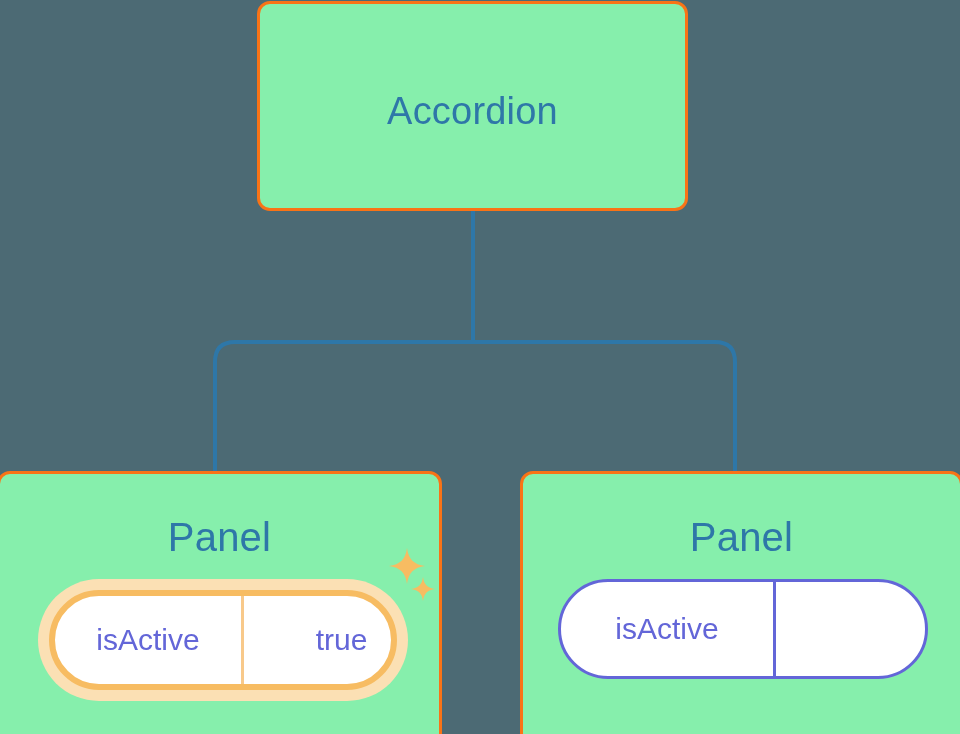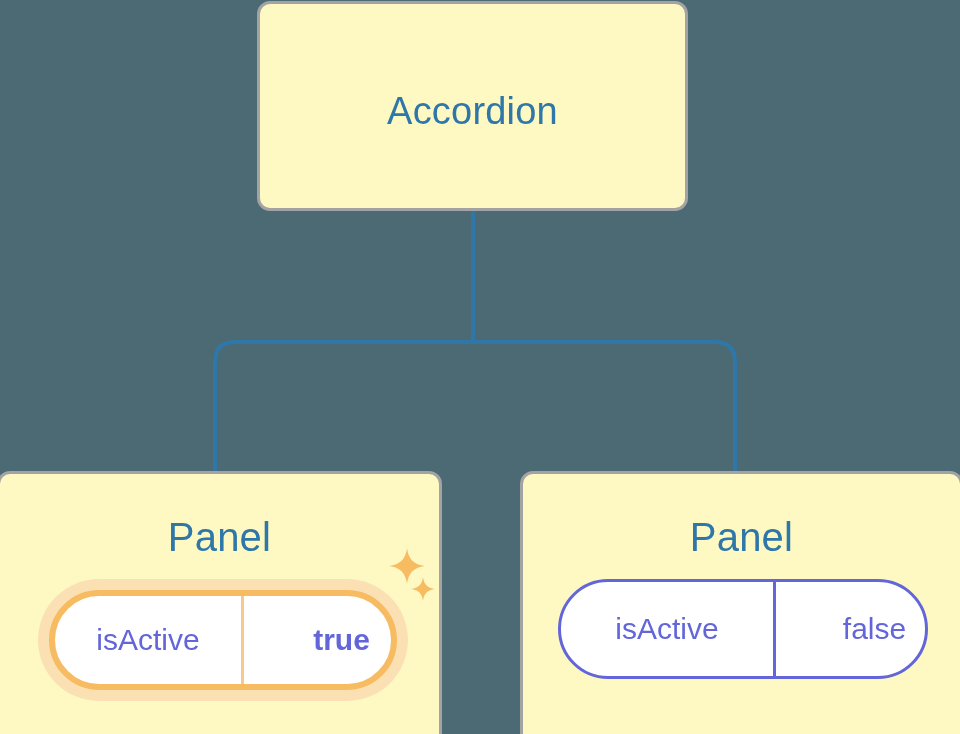--- a/index.html
+++ b/index.html
@@ -30,22 +30,22 @@
     top: 0;
     width: 960px;
     height: 734px;
     pointer-events: none;
   }
 
   
   .node {
     position: absolute;
     box-sizing: border-box;
-    background: #fef9c3;
-    border: 3px solid #a3a3a3;
+    background: #86efac;
+    border: 3px solid #f97316;
     border-radius: 13px;
   }
 
   .node-root {
     left: 257px;
     top: 1px;
     width: 431px;
     height: 210px;
   }
 
@@ -153,21 +153,21 @@
     border: 6px solid #f7bc62;
     width: 348px;
     height: 100px;
   }
   .prop-pill-active .prop-key {
     width: 186px;
     border-right: 3px solid #f8c98a;
   }
   .prop-pill-active .prop-val {
     flex: 1;
-    font-weight: bold;
+    font-weight: normal;
   }
 
   
   .sparkle {
     position: absolute;
     pointer-events: none;
   }
   .sparkle-lg {
     left: 389px;
     top: 548px;
@@ -216,18 +216,17 @@
   <svg class="sparkle sparkle-sm" viewBox="0 0 40 40">
     <path d="M20 0 C21.6 12.4 27.6 18.4 40 20 C27.6 21.6 21.6 27.6 20 40 C18.4 27.6 12.4 21.6 0 20 C12.4 18.4 18.4 12.4 20 0 Z" fill="#f7bc62"></path>
   </svg>
 
   <div class="node node-panel node-panel-right">
     <div class="node-title">Panel</div>
 
     <div class="prop-wrap">
       <div class="prop-pill prop-pill-plain">
         <div class="prop-key">isActive</div>
-        <div class="prop-val">false</div>
       </div>
     </div>
   </div>
 
 </div>
 
 </body></html>

